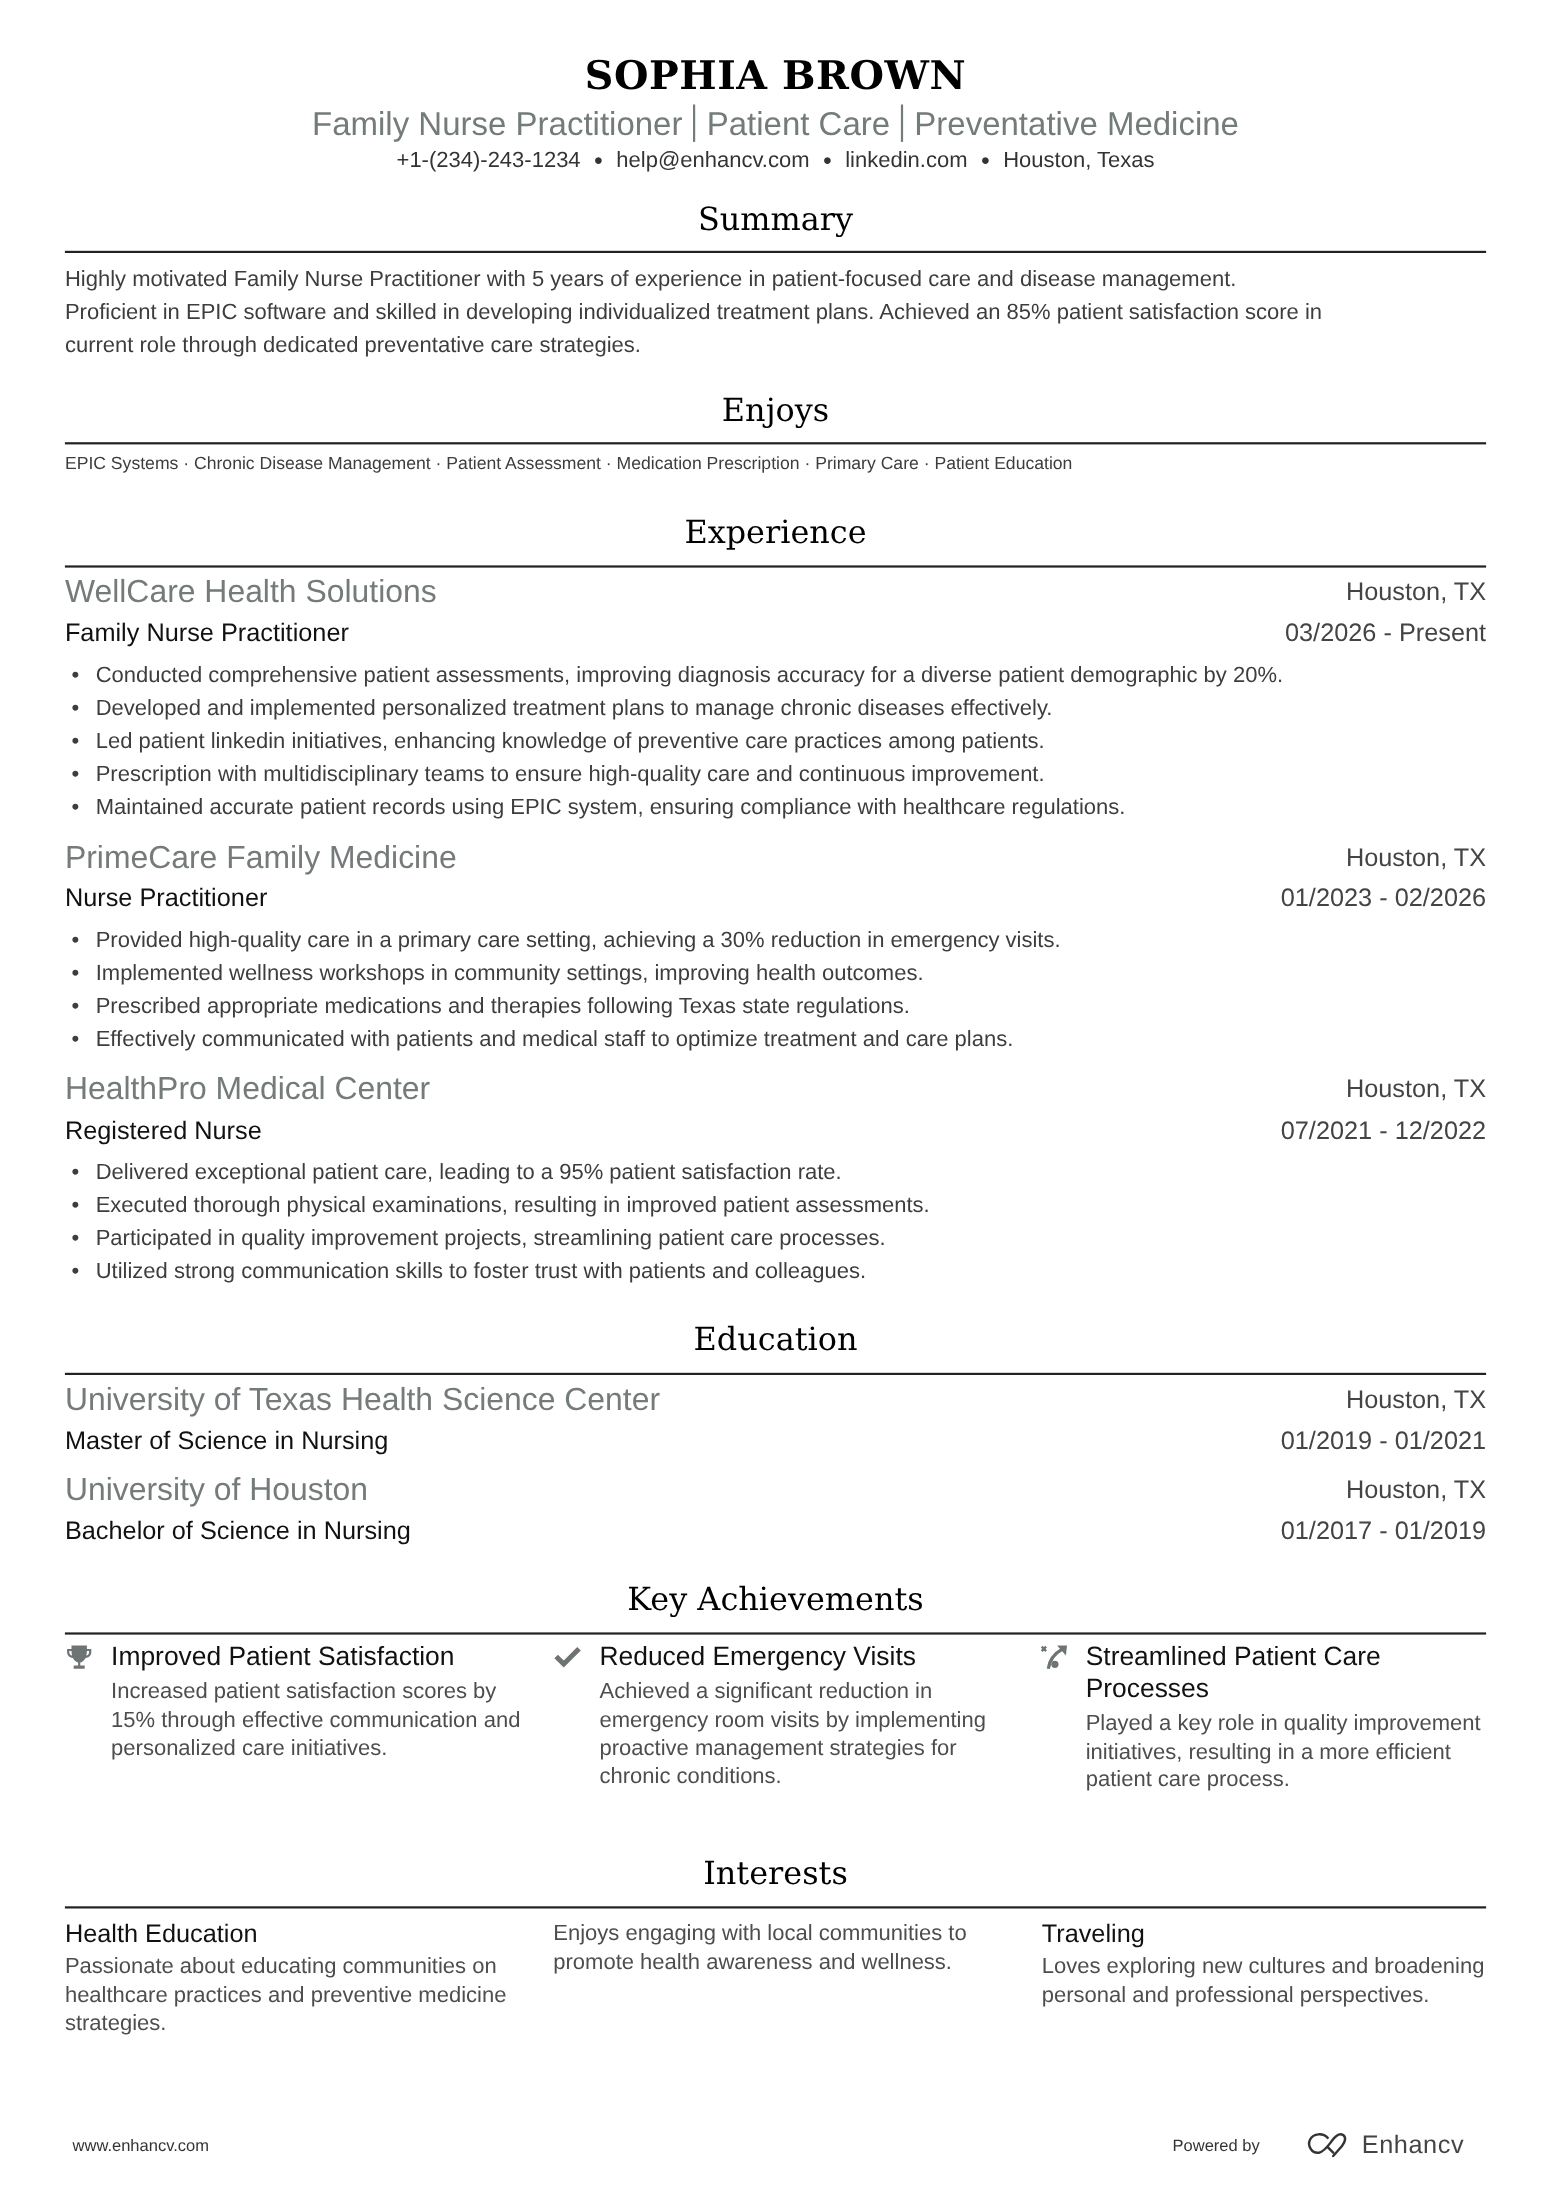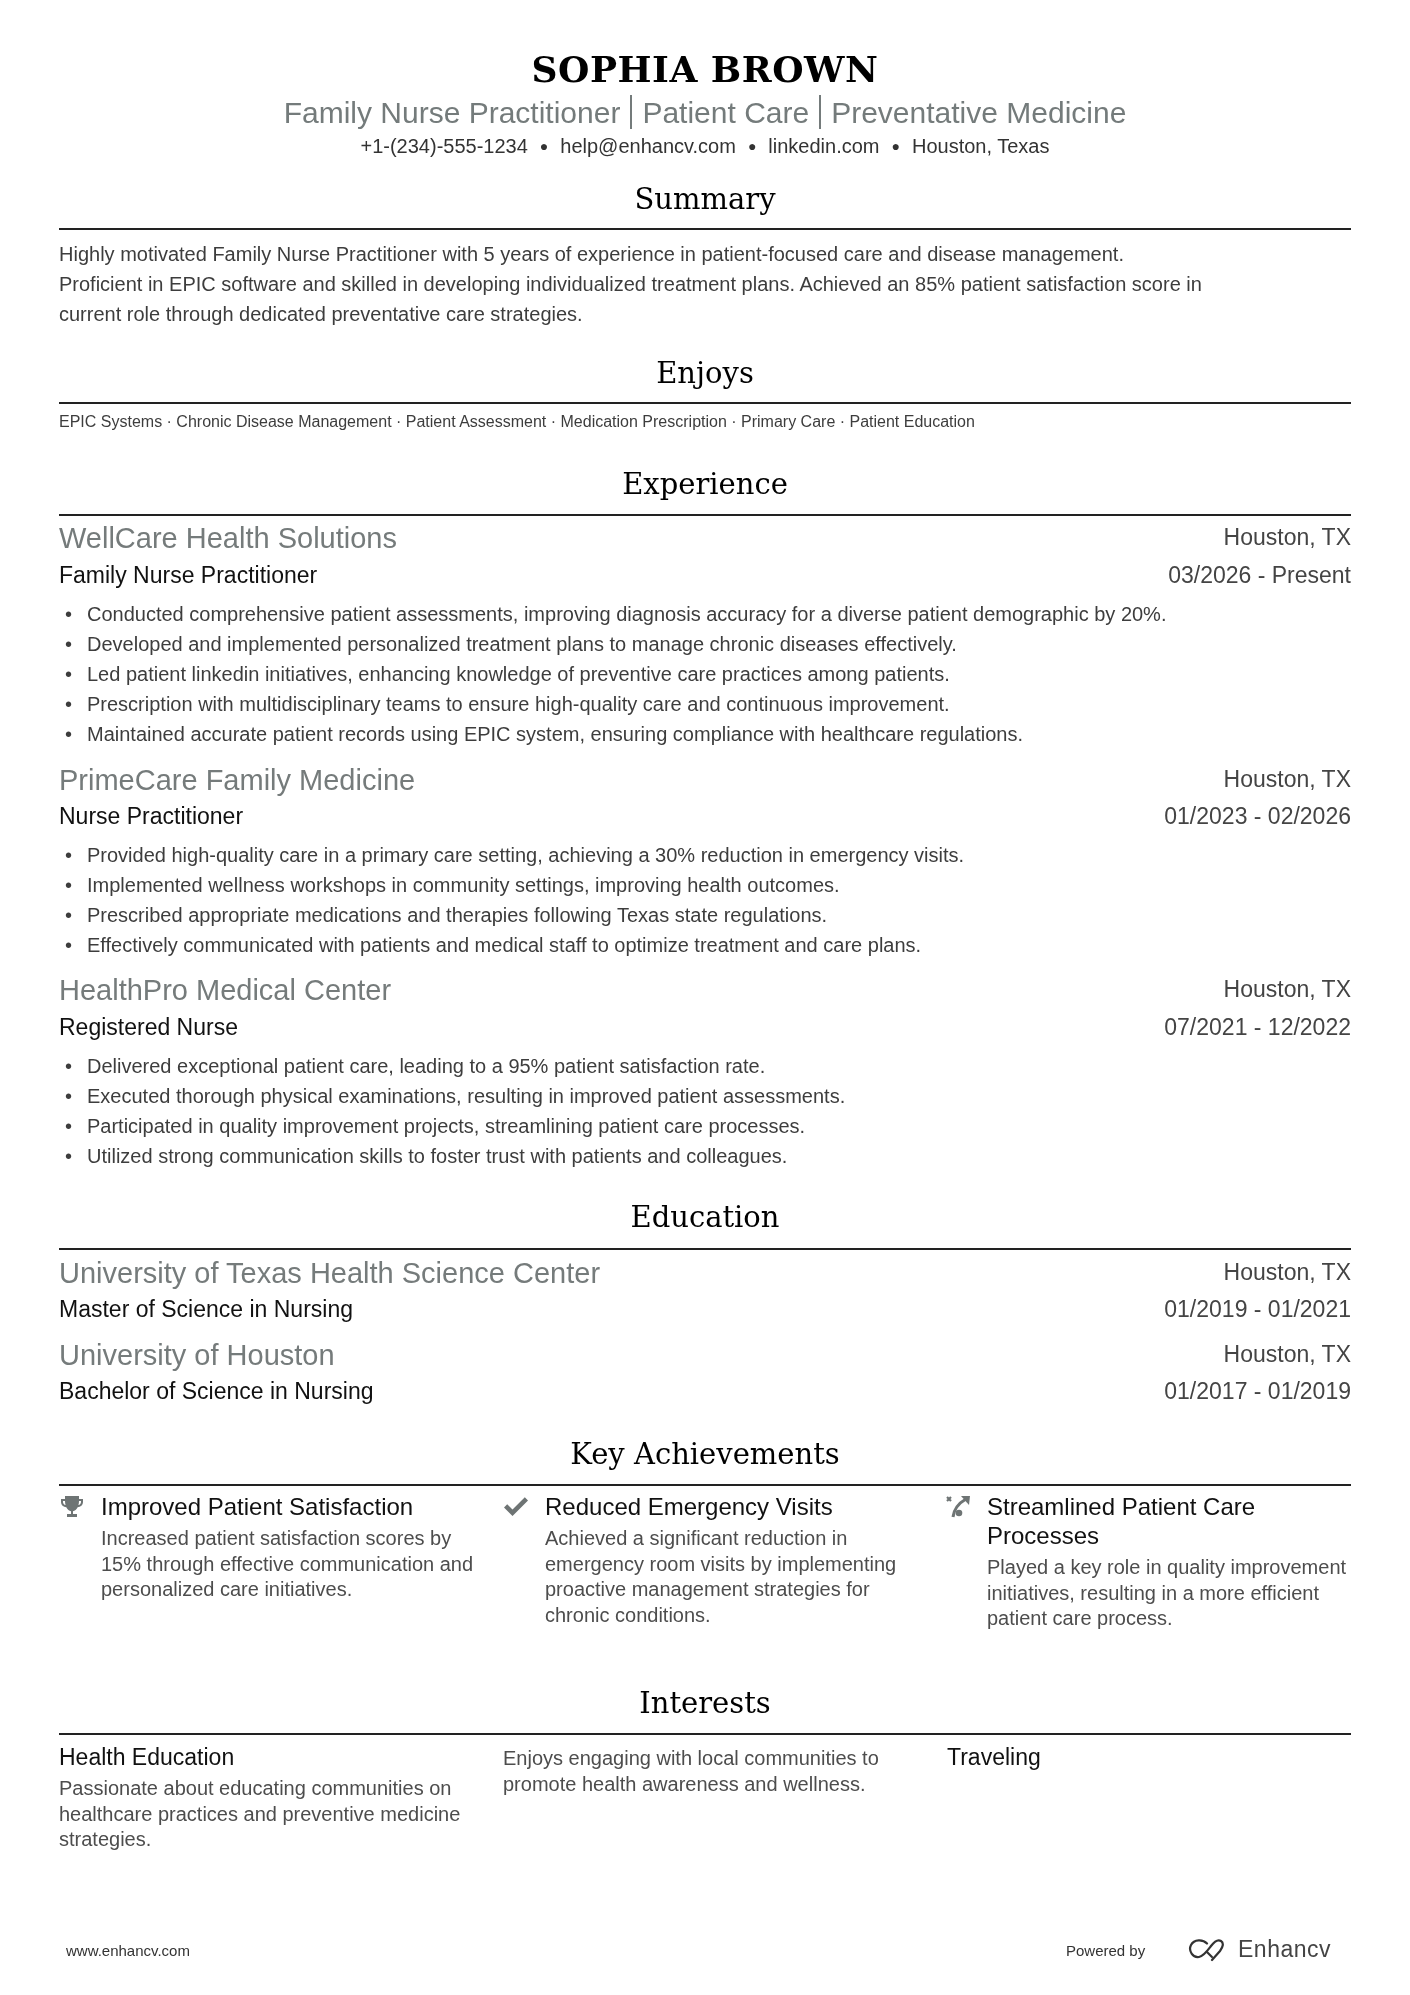--- a/index.html
+++ b/index.html
@@ -36,21 +36,21 @@
   .logo { position:absolute; left:1186px; top:1937px; width:48px; height:26px; }
 </style>
 </head>
 <body>
 
 <div class="abs center name">SOPHIA BROWN</div>
 <div class="abs center subtitle">
   <span>Family Nurse Practitioner</span><span class="sep"></span><span>Patient Care</span><span class="sep"></span><span>Preventative Medicine</span>
 </div>
 <div class="abs center contact">
-  <span>+1-(234)-555-1234</span><span class="dot">●</span><span>help@enhancv.com</span><span class="dot">●</span><span>linkedin.com</span><span class="dot">●</span><span>Houston, Texas</span>
+  <span>+1-(234)-243-1234</span><span class="dot">●</span><span>help@enhancv.com</span><span class="dot">●</span><span>linkedin.com</span><span class="dot">●</span><span>Houston, Texas</span>
 </div>
 
 <div class="abs center sec-title" style="top:182px;">Summary</div>
 <div class="rule" style="top:228px;"></div>
 <div class="abs body-text" style="top:239px;">
   <div>Highly motivated Family Nurse Practitioner with 5 years of experience in patient-focused care and disease management.</div>
   <div>Proficient in EPIC software and skilled in developing individualized treatment plans. Achieved an 85% patient satisfaction score in</div>
   <div>current role through dedicated preventative care strategies.</div>
 </div>
 
@@ -149,20 +149,21 @@
 
 <div class="int" style="left:59px; top:1742px;">
   <div class="int-title">Health Education</div>
   <div class="int-desc">Passionate about educating communities on healthcare practices and preventive medicine strategies.</div>
 </div>
 <div class="int" style="left:503px; top:1742px;">
   <div class="int-desc">Enjoys engaging with local communities to promote health awareness and wellness.</div>
 </div>
 <div class="int" style="left:947px; top:1742px;">
   <div class="int-title">Traveling</div>
+  <div class="int-desc">Loves exploring new cultures and broadening personal and professional perspectives.</div>
 </div>
 
 <div class="abs footer-left">www.enhancv.com</div>
 <div class="abs footer-powered">Powered by</div>
 <span class="logo">
   <svg width="48" height="26" viewBox="0 0 48 26">
     <path d="M21 6.5C17 2 8 2 5 8c-3 6 2 13 8 12 5-1 9-7 12-11 3-4 7-7 10-5 3 2 2 6-1 10l-8 9" fill="none" stroke="#333" stroke-width="2.2" stroke-linecap="round"></path>
     <path d="M26 20l-5-5" fill="none" stroke="#333" stroke-width="2.2" stroke-linecap="round"></path>
   </svg>
 </span>

